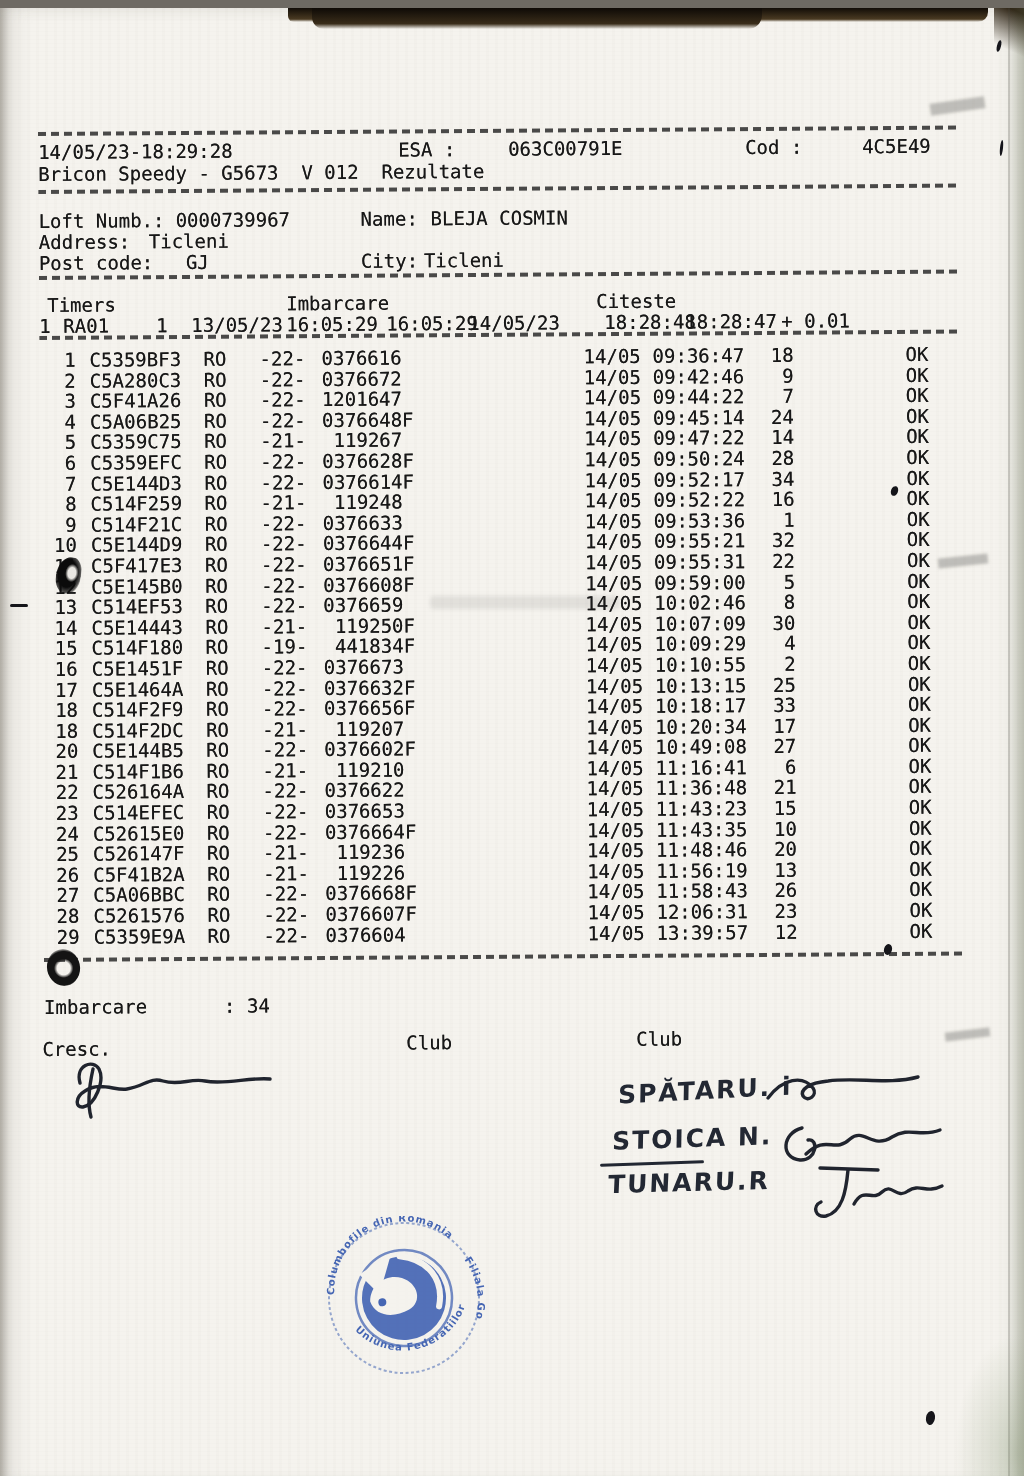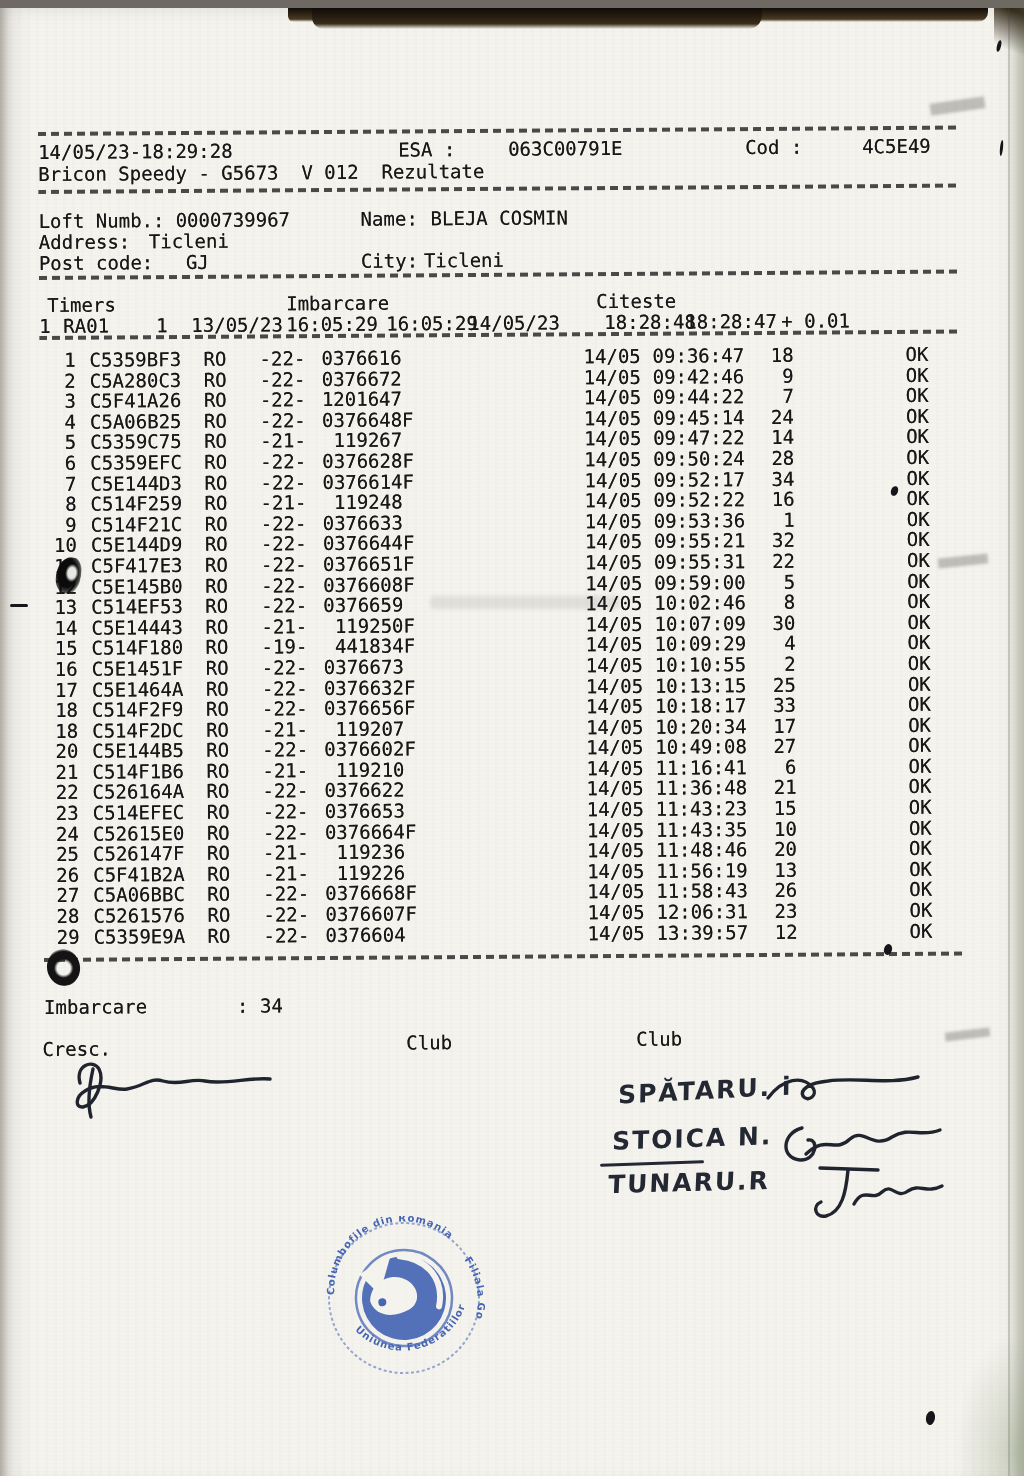--- a/index.html
+++ b/index.html
@@ -491,21 +491,21 @@
           <span class="c-time">13:39:57</span>
           <span class="c-order">12</span>
           <span class="c-status">OK</span>
         </div>
       </div>
 
     <div class="sep" style="top:950px"></div>
 
     <div class="line" style="top:988px">
       <span style="left:0">Imbarcare</span>
-      <span style="left:193px">: 34</span>
+      <span style="left:180px">: 34</span>
     </div>
 
     <div class="line" style="top:1030px; left:36px">
       <span style="left:0">Cresc.</span>
     </div>
     <div class="line" style="top:1026px; left:400px">
       <span style="left:0">Club</span>
     </div>
     <div class="line" style="top:1024px; left:630px">
       <span style="left:0">Club</span>

